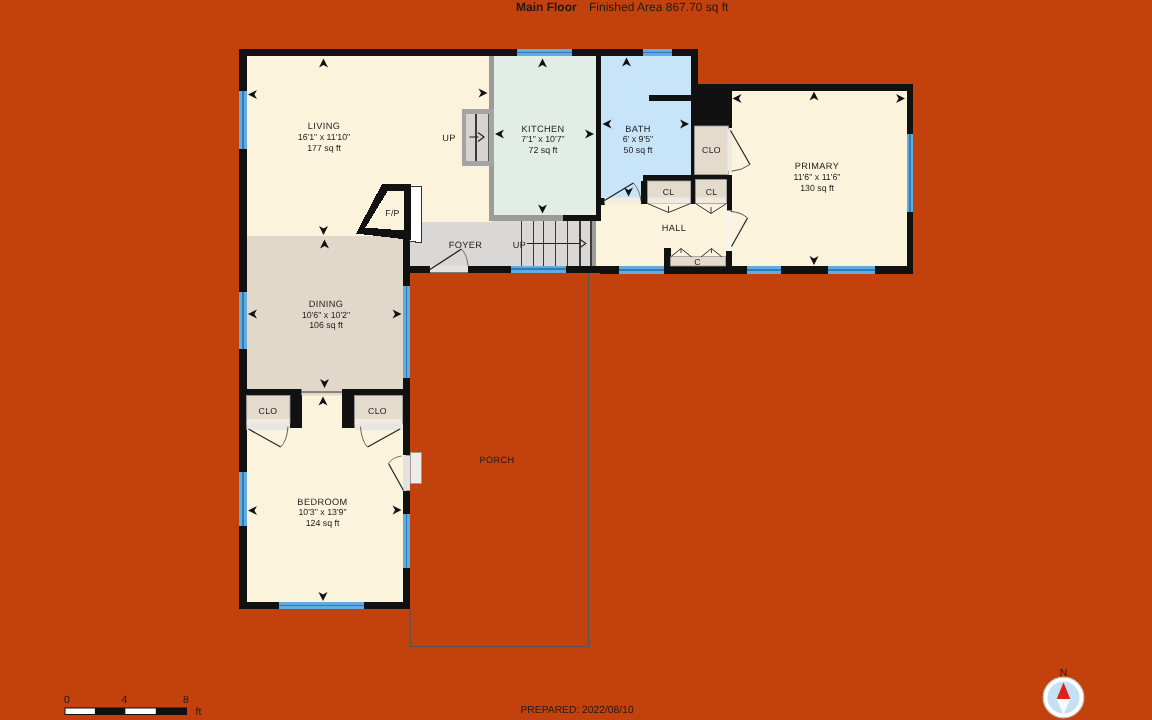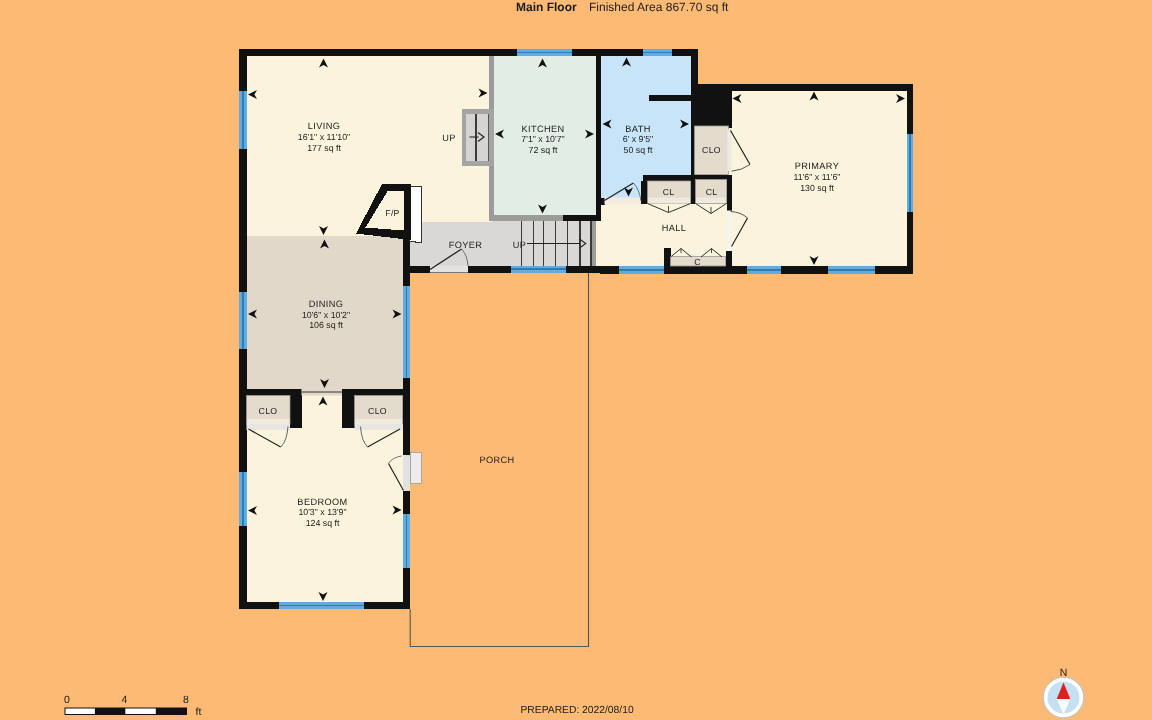--- a/index.html
+++ b/index.html
@@ -1,16 +1,16 @@
 <!DOCTYPE html>
 <html><head>
 <meta charset="utf-8">
 <style>
 html,body{margin:0;padding:0;background:#ffffff;}
-#page{position:relative;width:1152px;height:720px;overflow:hidden;background:#fdba74;
+#page{position:relative;width:1152px;height:720px;overflow:hidden;background:#c2410c;
 font-family:"Liberation Sans", sans-serif;}
 svg text{font-family:"Liberation Sans", sans-serif;fill:#1c1c1c;}
 .rm{font-size:9.2px;letter-spacing:.4px;}
 .dm{font-size:8.8px;}
 .sm{font-size:8.7px;letter-spacing:.3px;}
 </style>
 </head>
 <body>
 <div id="page">
 <svg width="1152" height="720" viewBox="0 0 1152 720" shape-rendering="crispEdges" text-rendering="geometricPrecision">

